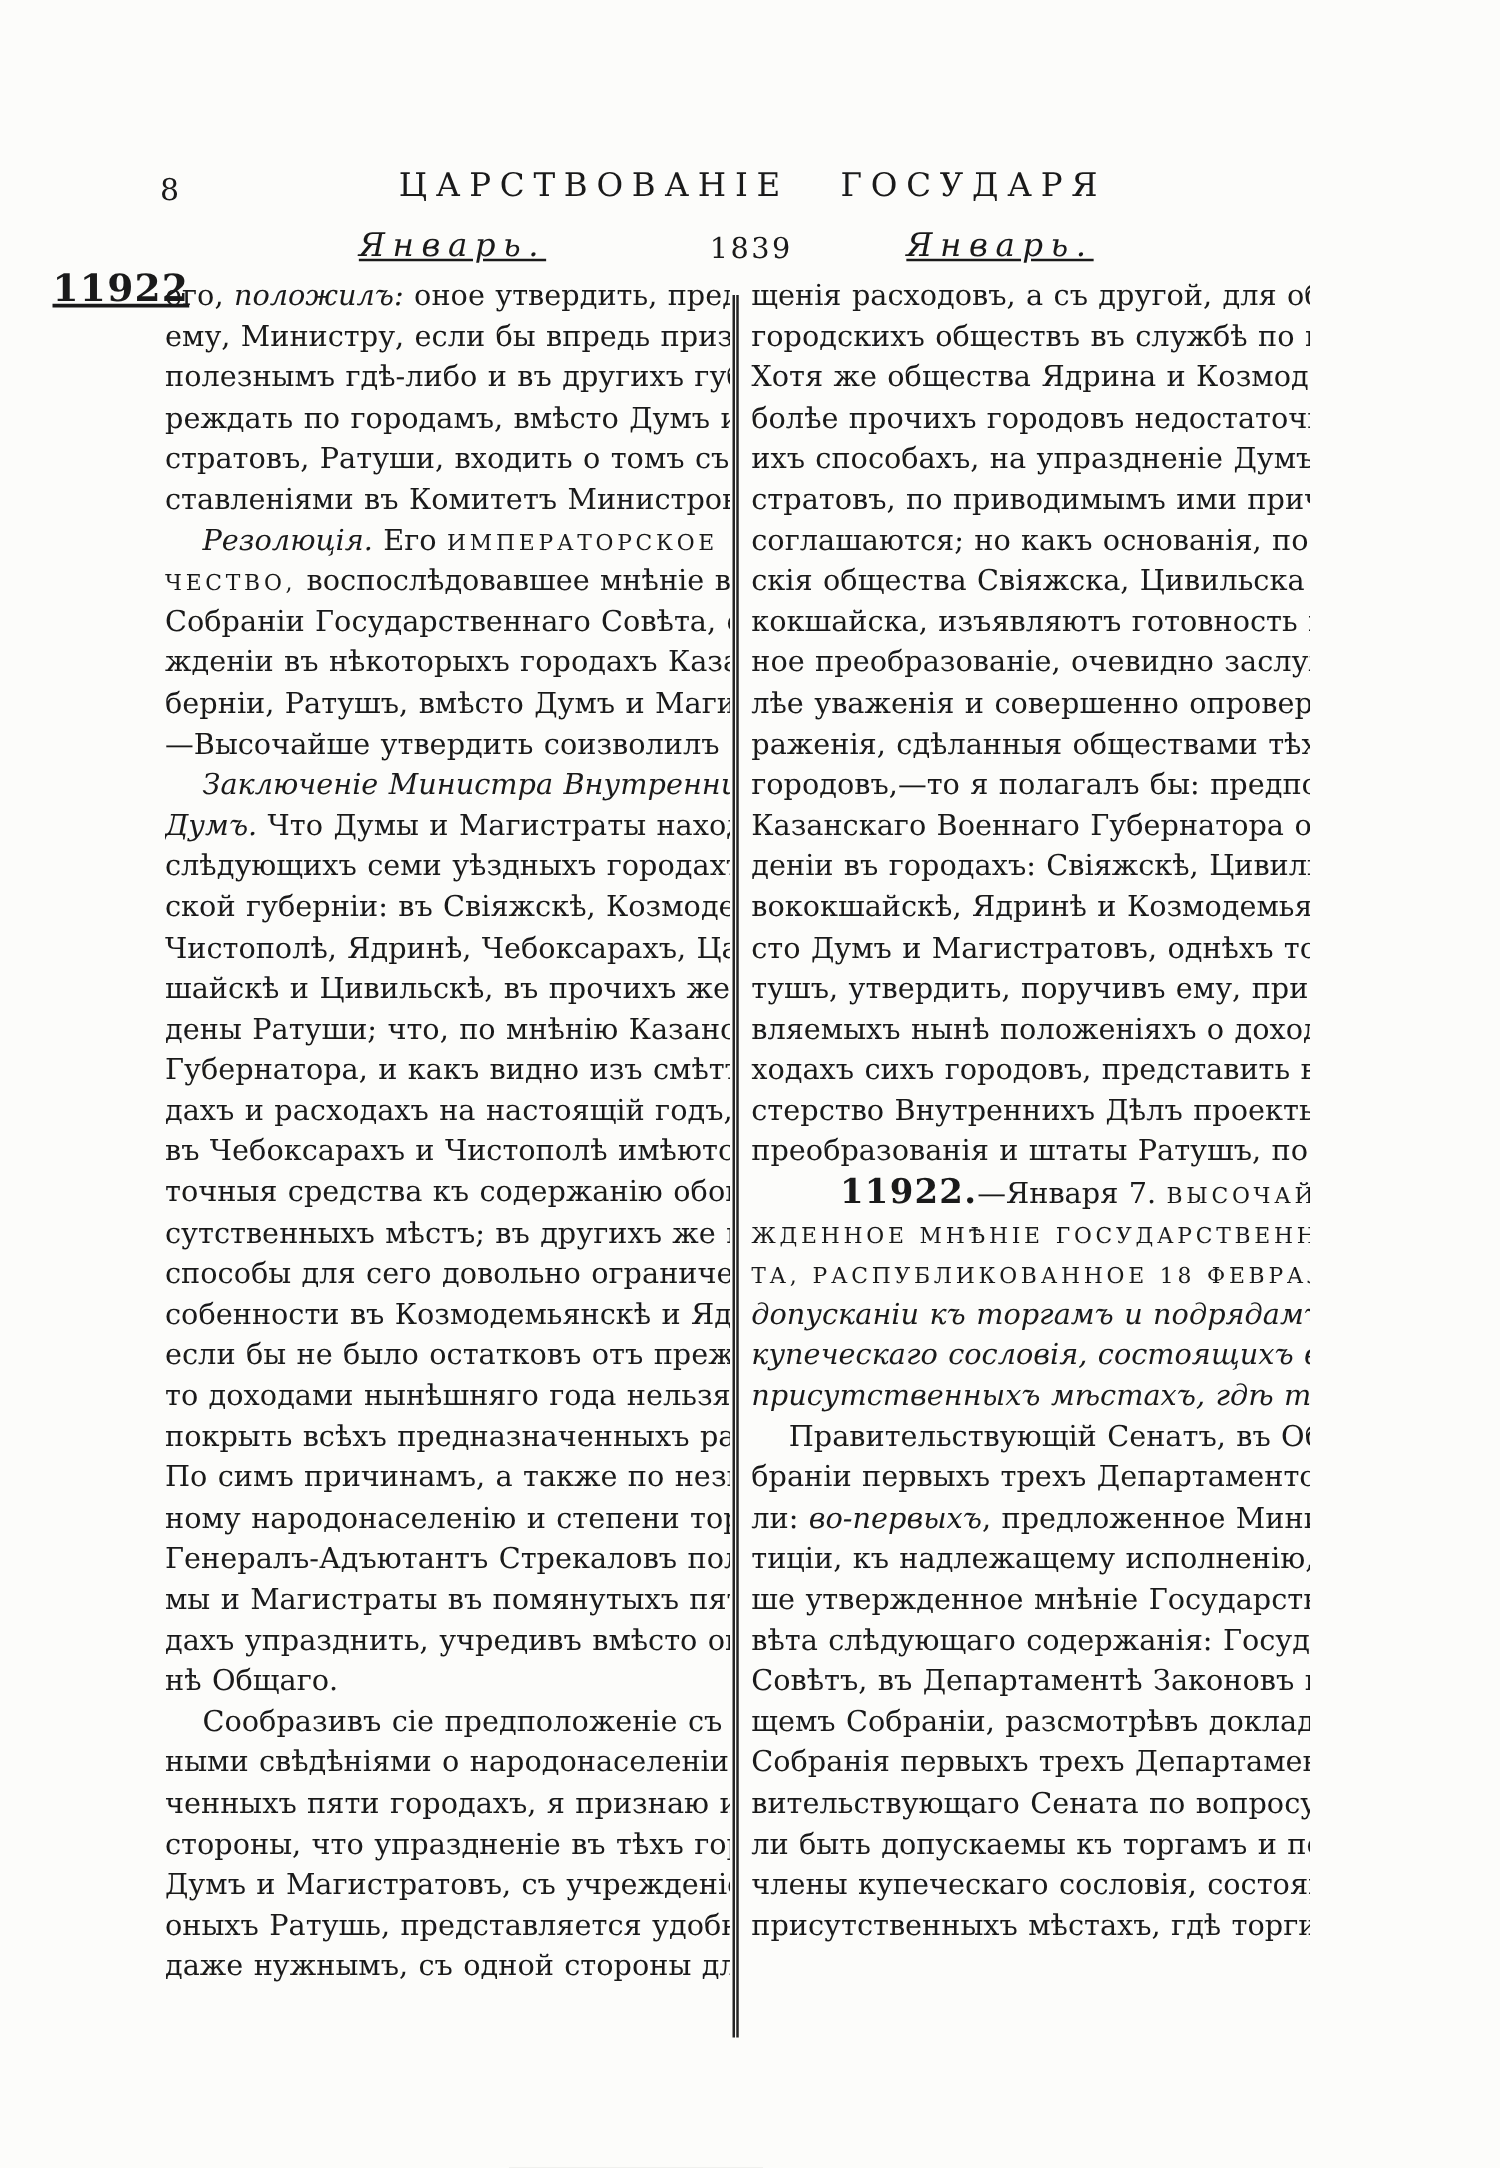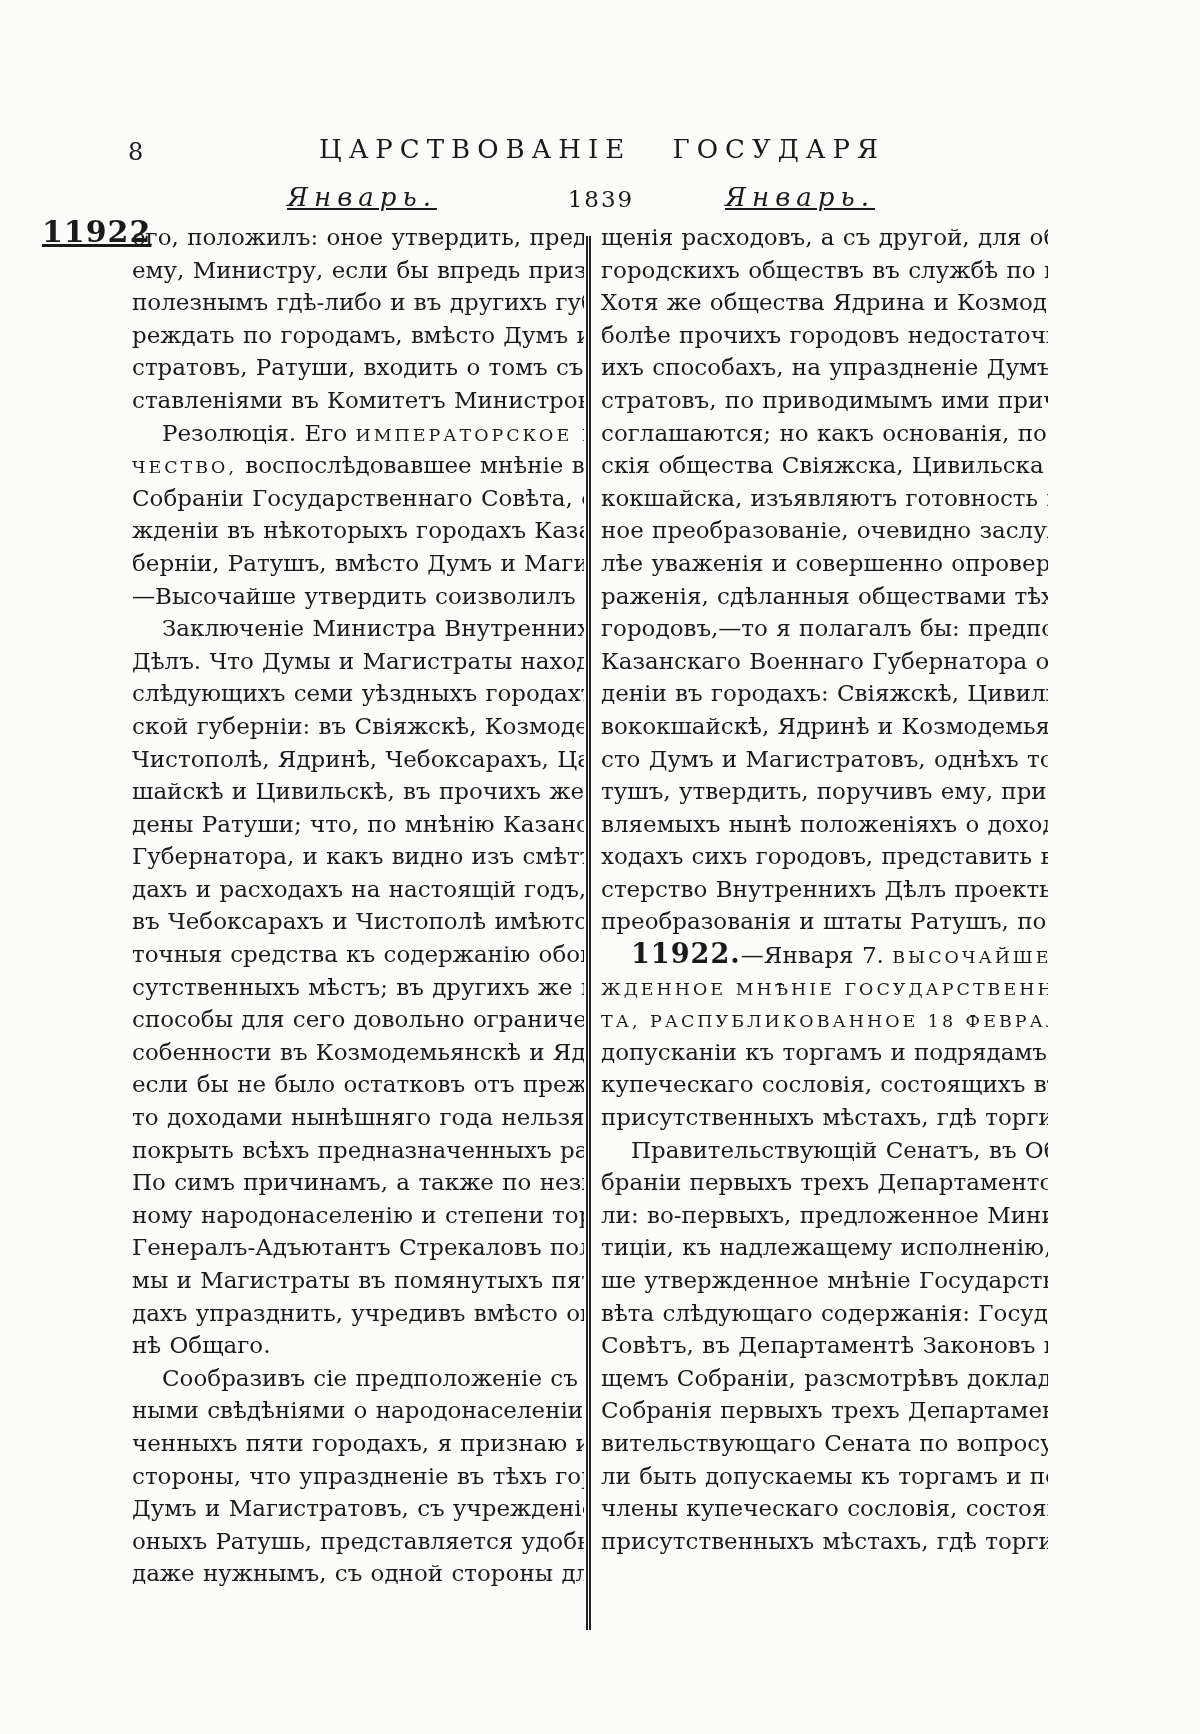--- a/index.html
+++ b/index.html
@@ -68,30 +68,31 @@
     line-height:32.6px;
     text-align:justify;
     text-align-last:justify;
     white-space:nowrap;
     overflow:hidden;
     word-spacing:1px;
   }
   .line.ind{padding-left:30px;}
   .line.end{text-align-last:left;}
   .s-n{font-style:normal;}
-  .s-i{}
+  .s-i{font-style:italic;}
   .s-sc{
     text-transform:uppercase;
     font-size:0.76em;
     letter-spacing:3px;
   }
   .s-num{
     font-weight:bold;
     font-size:1.18em;
     letter-spacing:1px;
+    margin-left:41px;
   }
 </style>
 </head>
 <body>
 
 <div class="page">
 
   <div class="page-number">8</div>
 
   <div class="header-title">ЦАРСТВОВАНІЕ ГОСУДАРЯ</div>
@@ -113,21 +114,21 @@
       <div class="line"><span class="s-n">реждать по городамъ, вмѣсто Думъ и Маги-</span></div>
       <div class="line"><span class="s-n">стратовъ, Ратуши, входить о томъ съ пред-</span></div>
       <div class="line end"><span class="s-n">ставленіями въ Комитетъ Министровъ.</span></div>
       <div class="line ind"><span class="s-i">Резолюція.</span><span class="s-n"> Его </span><span class="s-sc">Императорское Вели-</span></div>
       <div class="line"><span class="s-sc">чество,</span><span class="s-n"> воспослѣдовавшее мнѣніе въ Общемъ</span></div>
       <div class="line"><span class="s-n">Собраніи Государственнаго Совѣта, объ учре-</span></div>
       <div class="line"><span class="s-n">жденіи въ нѣкоторыхъ городахъ Казанской гу-</span></div>
       <div class="line"><span class="s-n">берніи, Ратушъ, вмѣсто Думъ и Магистратовъ,</span></div>
       <div class="line"><span class="s-n">—Высочайше утвердить соизволилъ и повелѣлъ</span></div>
       <div class="line ind"><span class="s-i">Заключеніе Министра Внутреннихъ</span></div>
-      <div class="line"><span class="s-i">Дѣлъ.</span><span class="s-n"> Что Думы и Магистраты находятся въ</span></div>
+      <div class="line"><span class="s-i">Думъ.</span><span class="s-n"> Что Думы и Магистраты находятся въ</span></div>
       <div class="line"><span class="s-n">слѣдующихъ семи уѣздныхъ городахъ Казан-</span></div>
       <div class="line"><span class="s-n">ской губерніи: въ Свіяжскѣ, Козмодемьянскѣ,</span></div>
       <div class="line"><span class="s-n">Чистополѣ, Ядринѣ, Чебоксарахъ, Царевокок-</span></div>
       <div class="line"><span class="s-n">шайскѣ и Цивильскѣ, въ прочихъ же пяти учреж-</span></div>
       <div class="line"><span class="s-n">дены Ратуши; что, по мнѣнію Казанскаго Военнаго</span></div>
       <div class="line"><span class="s-n">Губернатора, и какъ видно изъ смѣтъ о дохо-</span></div>
       <div class="line"><span class="s-n">дахъ и расходахъ на настоящій годъ, только</span></div>
       <div class="line"><span class="s-n">въ Чебоксарахъ и Чистополѣ имѣются доста-</span></div>
       <div class="line"><span class="s-n">точныя средства къ содержанію обоихъ при-</span></div>
       <div class="line"><span class="s-n">сутственныхъ мѣстъ; въ другихъ же городахъ</span></div>

